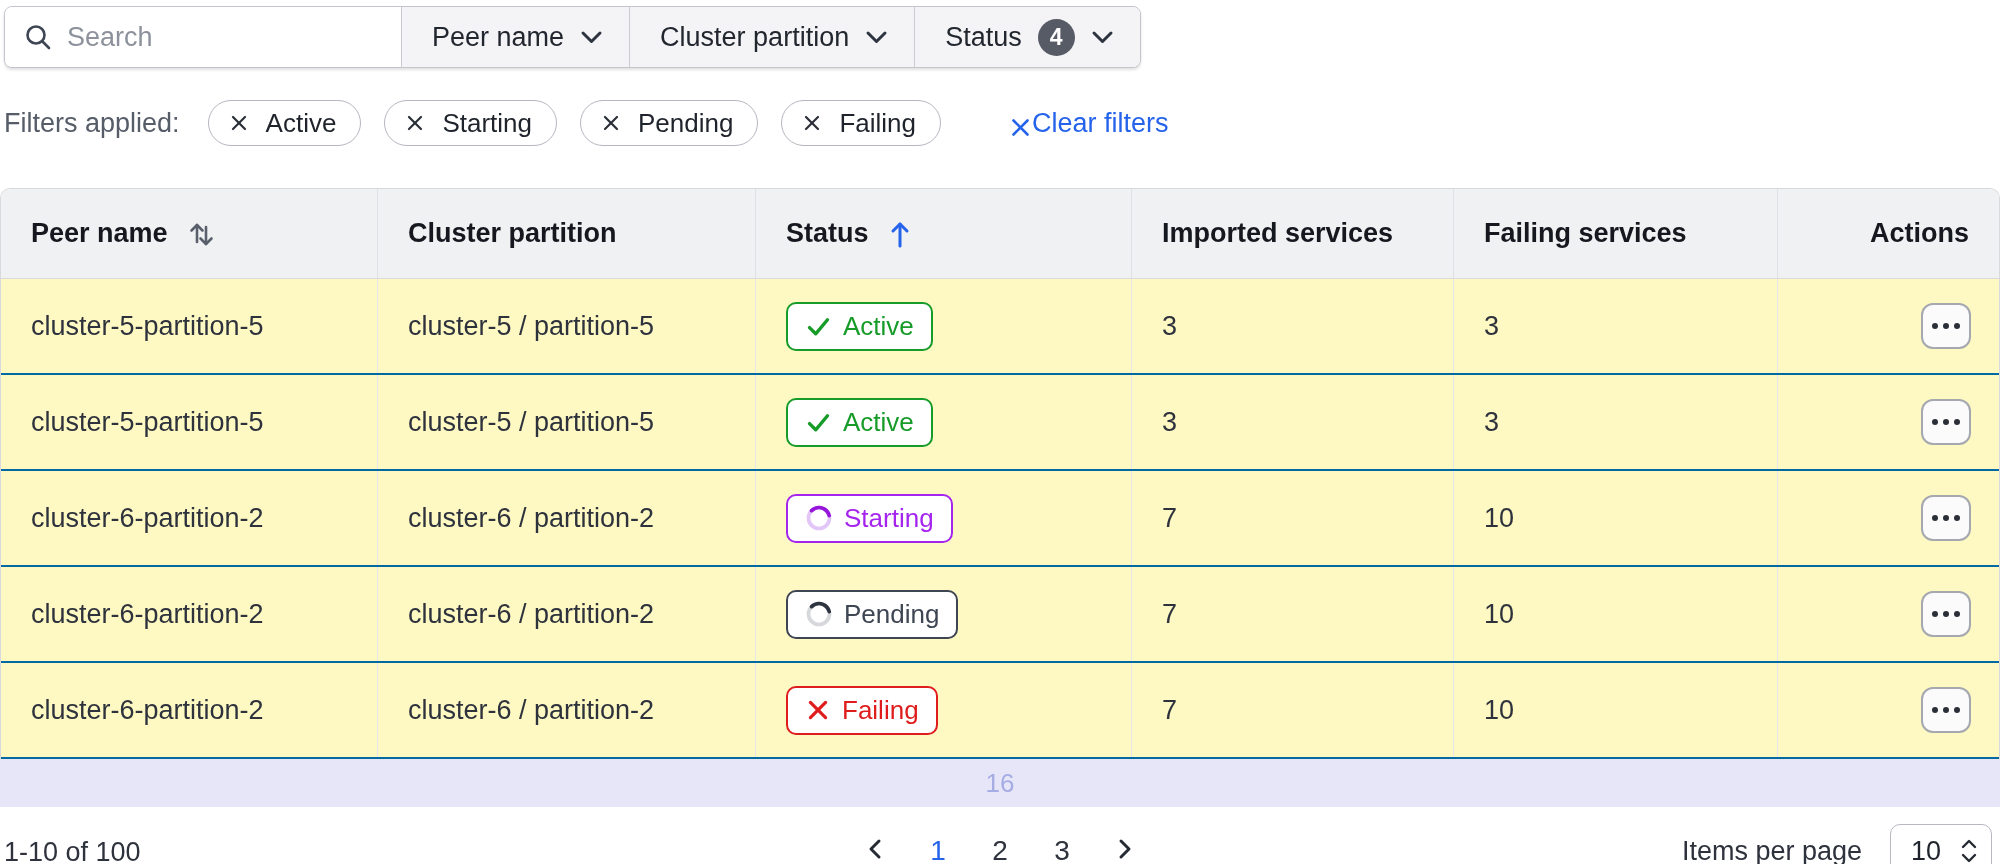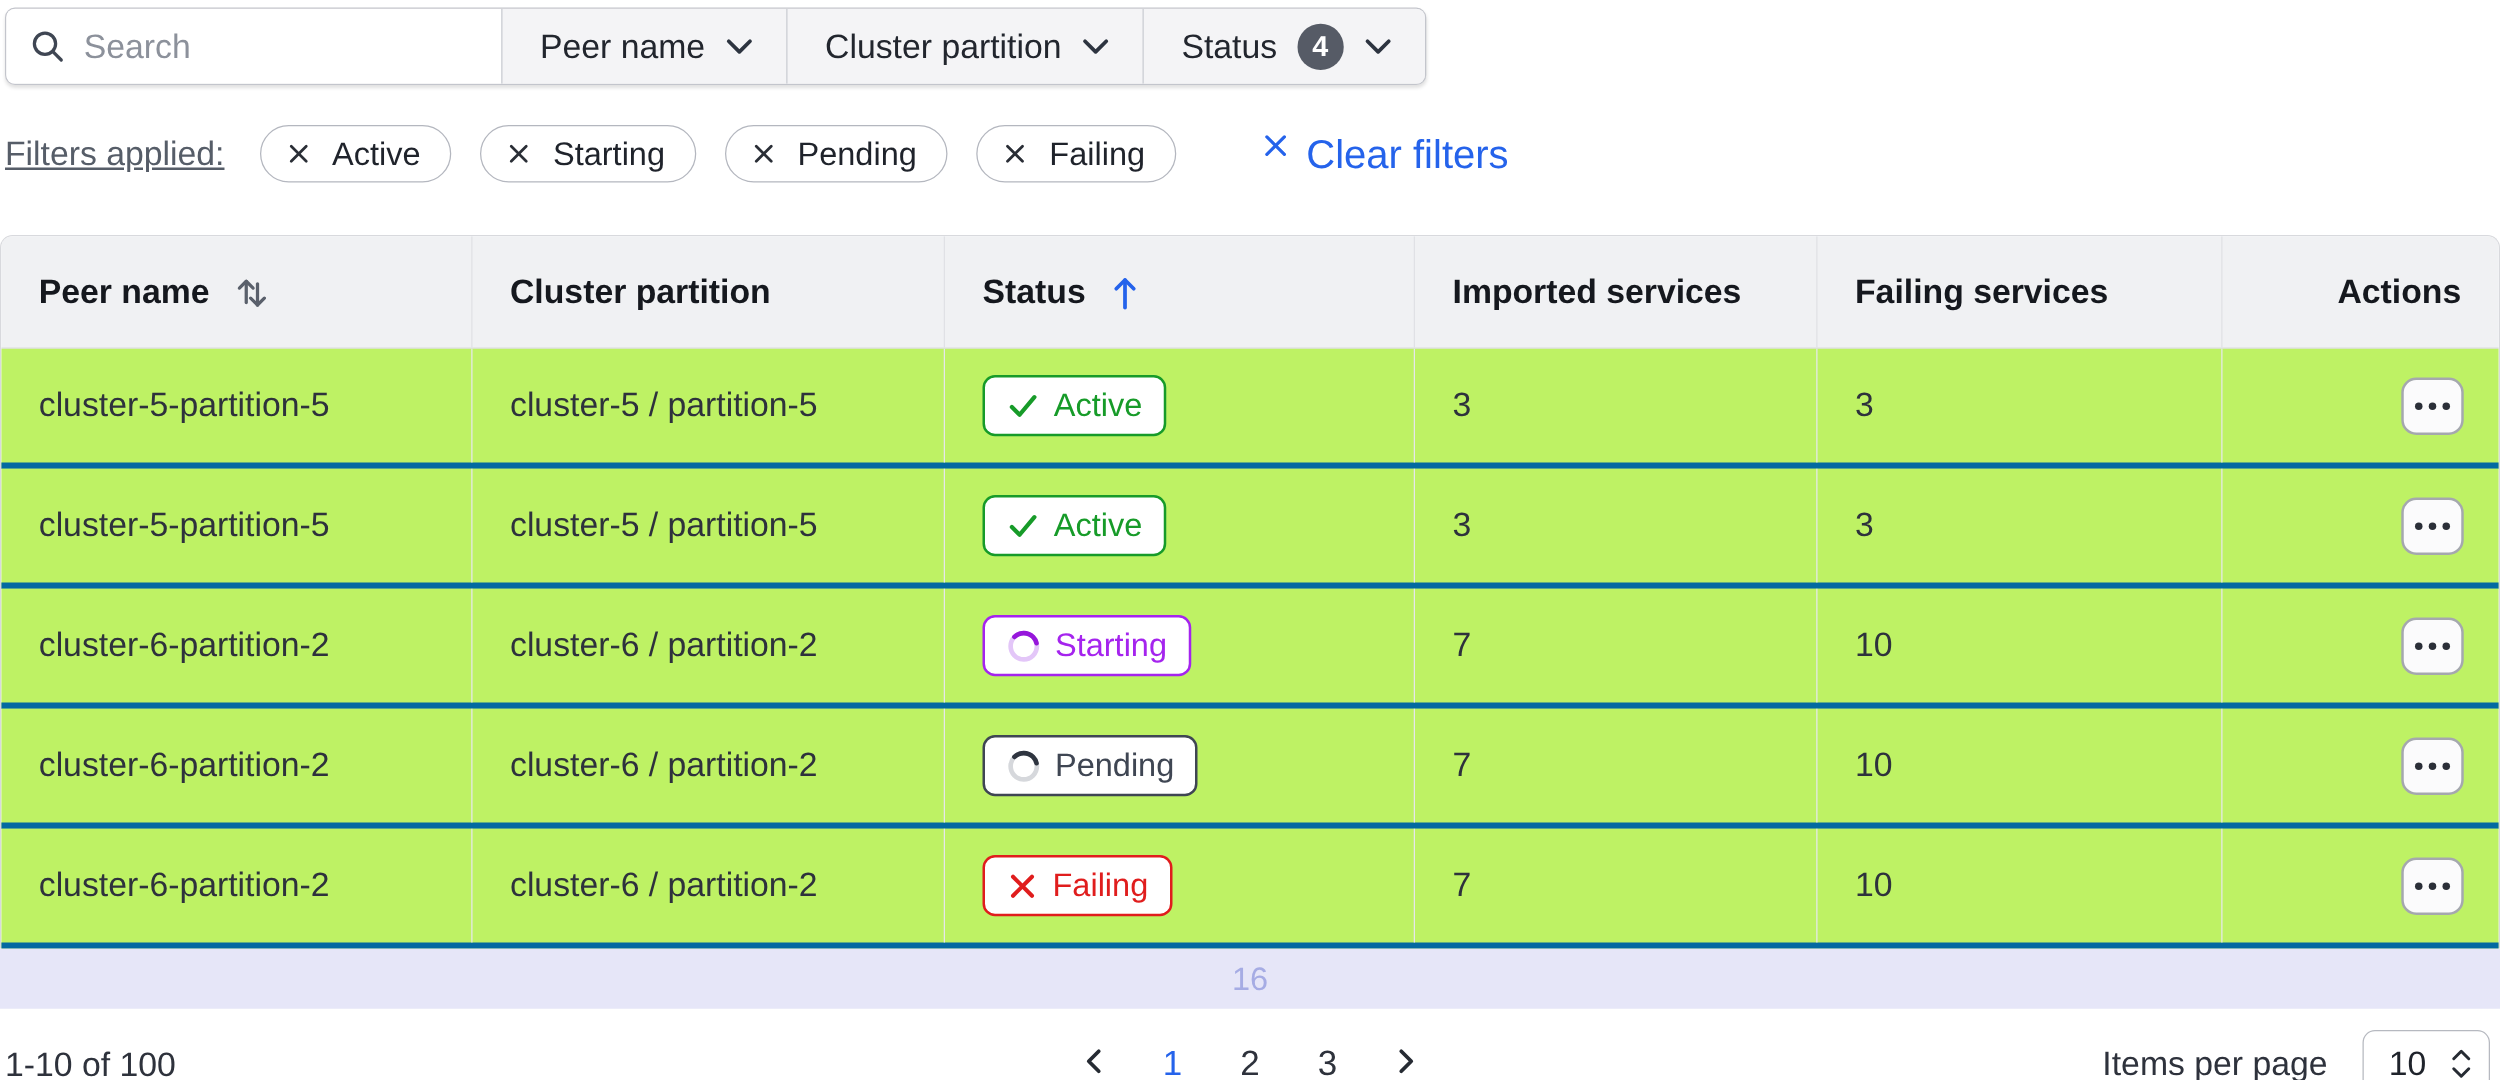--- a/index.html
+++ b/index.html
@@ -18,39 +18,39 @@
   .search-box input::placeholder { color: #8c919b; }
   .seg { display: flex; align-items: center; gap: 16px; padding: 0 26px 0 30px;
     background: #f4f4f6; border: none; border-left: 1px solid #c9cbd2; cursor: pointer;
     font-family: inherit; font-size: 27px; font-weight: 500; color: #22262e; }
   .count-badge { min-width: 37px; height: 37px; padding: 0 9px; border-radius: 19px;
     background: #565b66; color: #ffffff; font-size: 23px; font-weight: 600;
     display: inline-flex; align-items: center; justify-content: center; }
 
   
   .applied-row { margin: 32px 0 0 4px; height: 46px; display: flex; align-items: center; }
-  .applied-label { font-size: 27px; color: #565d68; margin-right: 28px; text-decoration: underline; }
+  .applied-label { font-size: 27px; color: #565d68; margin-right: 28px; }
   .chip { display: inline-flex; align-items: center; gap: 17px; height: 46px;
     padding: 0 24px 0 20px; border: 1.5px solid #b4b7bf; border-radius: 999px;
     background: #ffffff; cursor: pointer; font-family: inherit; font-size: 26px;
     color: #1f232b; margin-right: 23px; }
-  .clear-filters { display: inline-flex; align-items: flex-start; gap: 13px; border: none;
-    background: transparent; cursor: pointer; font-family: inherit; font-size: 32px;
+  .clear-filters { display: inline-flex; align-items: flex-end; border: none;
+    background: transparent; cursor: pointer; font-family: inherit; font-size: 27px;
     font-weight: 500; color: #2563eb; margin-left: 45px; }
 
   
   .table { margin-top: 42px; border: 1px solid #d8d9dd; border-bottom: none;
     border-radius: 10px 10px 0 0; overflow: hidden; }
   .thead, .trow { display: grid;
     grid-template-columns: 377px 378px 376px 322px 324px 221px; }
   .thead { height: 90px; background: #f0f1f3; border-bottom: 1px solid #d9dade; }
   .th { display: flex; align-items: center; gap: 18px; padding-left: 30px;
     font-size: 27px; font-weight: 700; color: #15181e; border-right: 1px solid #e0e1e5; }
   .th:last-child { border-right: none; justify-content: flex-end; padding-right: 30px; }
-  .trow { height: 96px; background: #bef264; border-bottom: 5px solid #0369a1; }
+  .trow { height: 96px; background: #fef9c3; border-bottom: 2px solid #0369a1; }
   .td { display: flex; align-items: center; padding-left: 30px; font-size: 27px;
     color: #2e323c; border-right: 1px solid #e6e7ea; }
   .td:last-child { border-right: none; justify-content: flex-end; padding-right: 28px; }
 
   
   .badge { display: inline-flex; align-items: center; gap: 11px; padding: 7px 17px;
     border-radius: 10px; border: 2px solid; background: #ffffff; font-size: 26px;
     font-weight: 500; }
   .badge-active   { border-color: #179b29; color: #179b29; }
   .badge-starting { border-color: #a524ee; color: #a524ee; }

